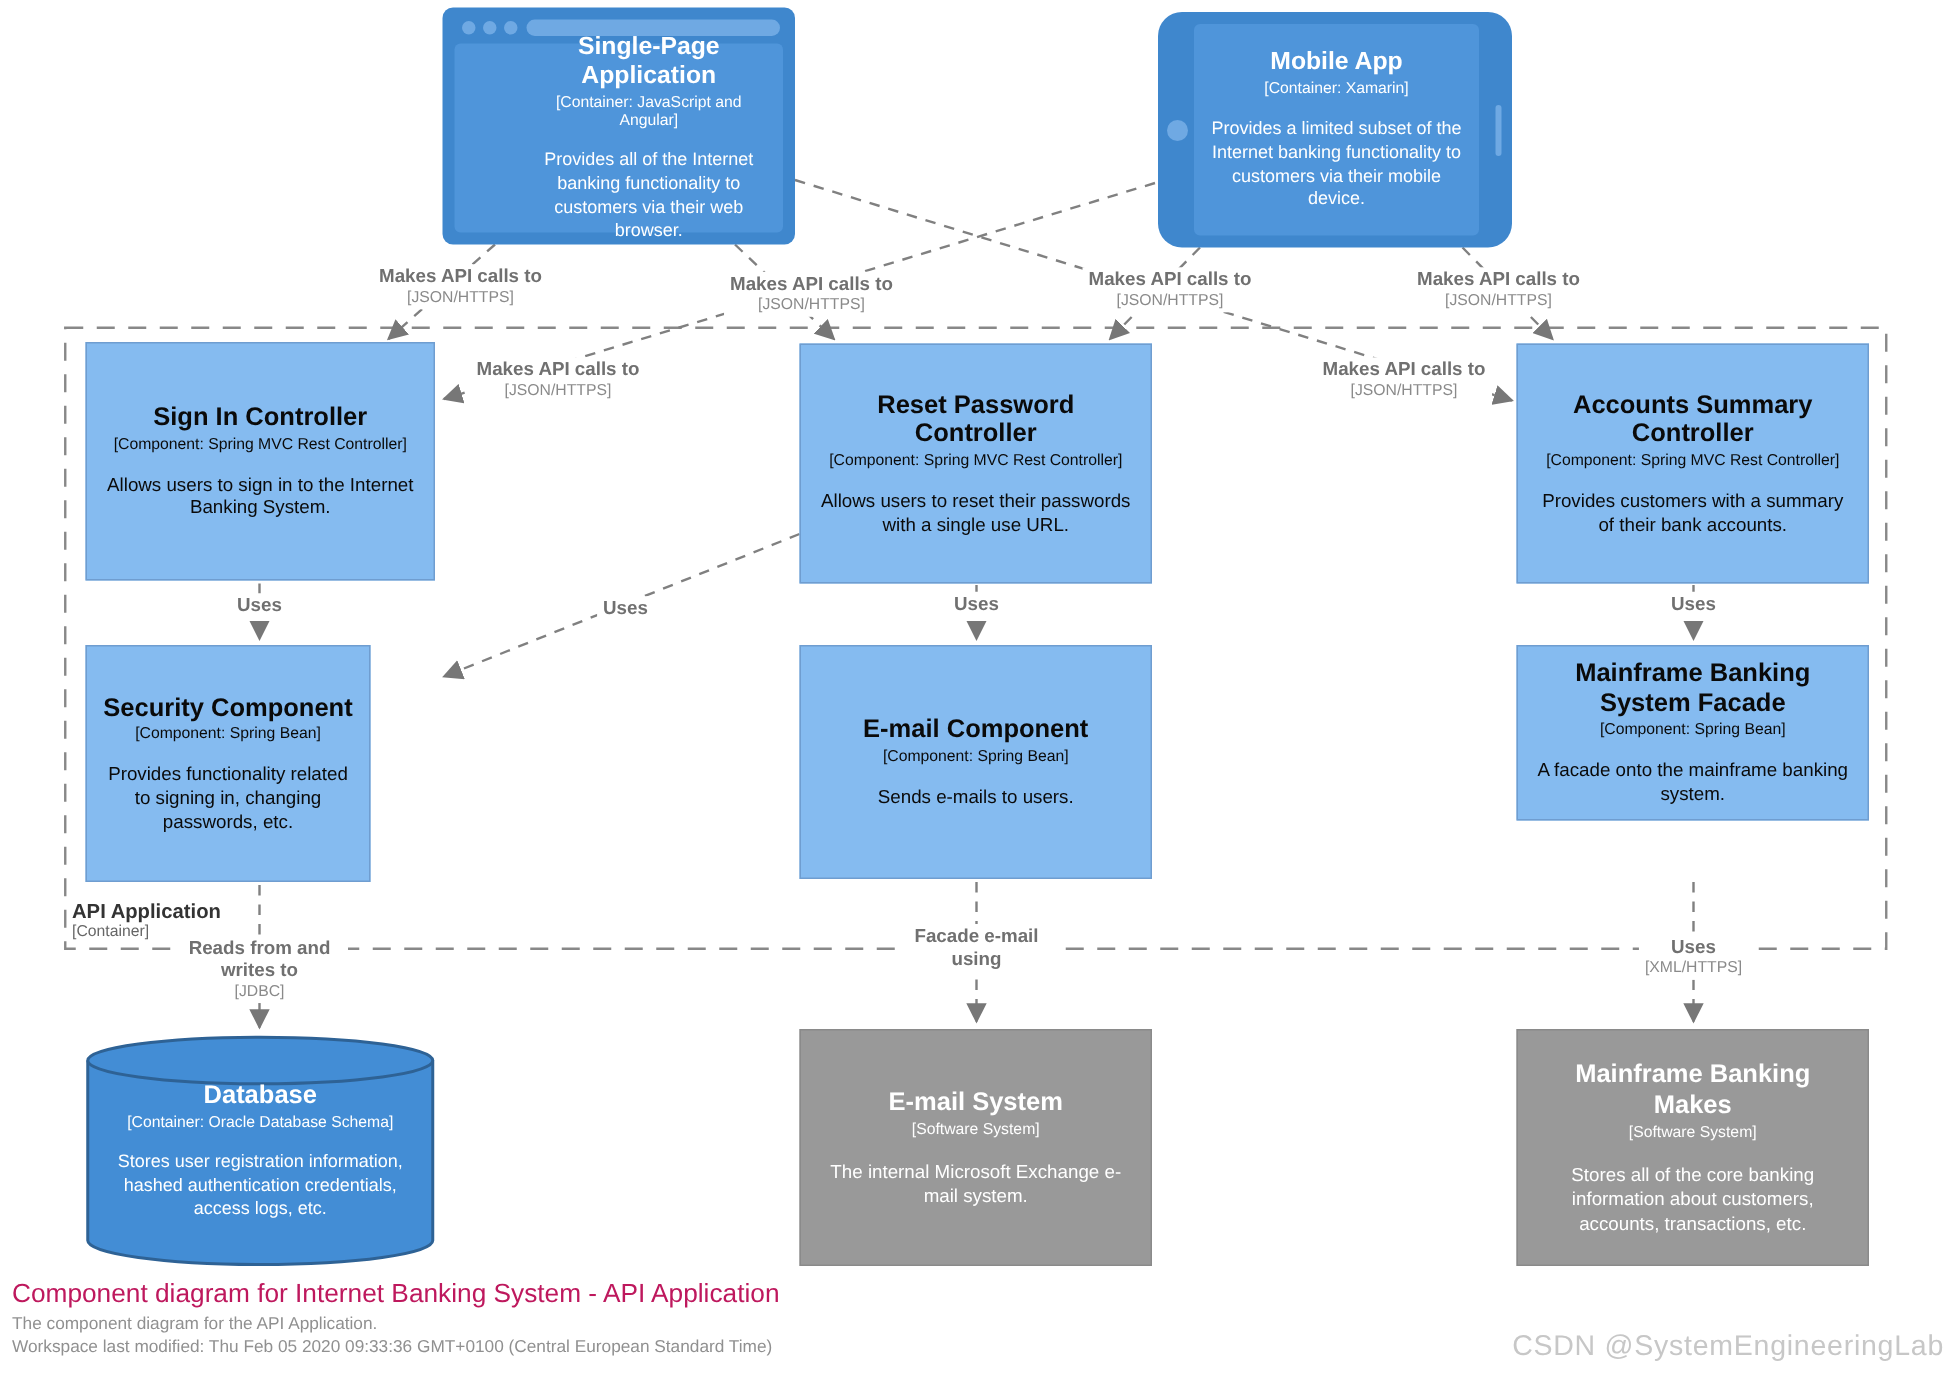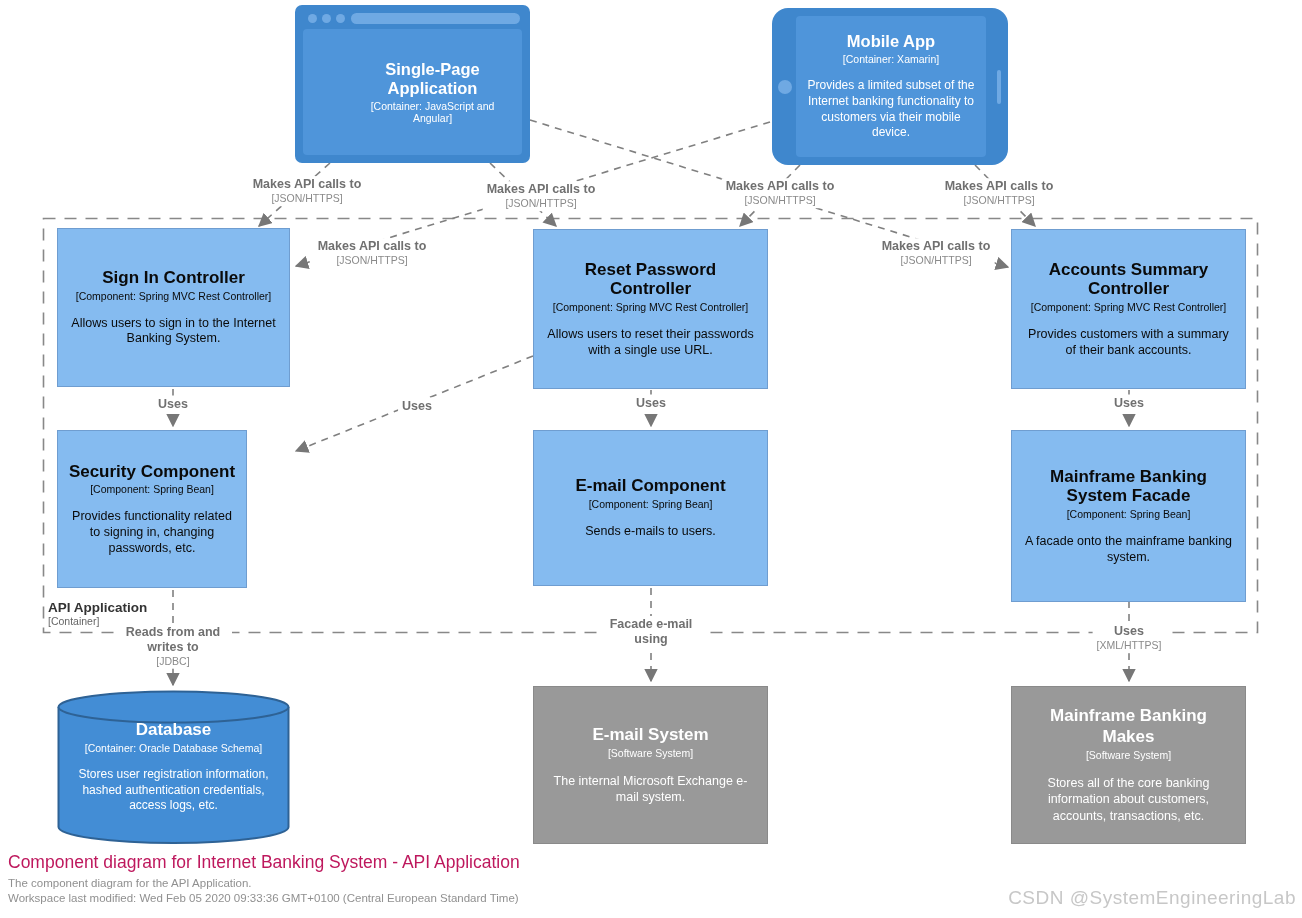--- a/index.html
+++ b/index.html
@@ -88,20 +88,21 @@
   </div>
 
   <div class="node device" style="left:295px;top:5px;width:235px;height:158px;">
     <span class="chrome-dot" style="left:13px;top:9px;"></span>
     <span class="chrome-dot" style="left:27px;top:9px;"></span>
     <span class="chrome-dot" style="left:41px;top:9px;"></span>
     <span class="chrome-bar" style="left:56px;top:8px;width:169px;"></span>
     <div class="device-inner" style="left:8px;top:24px;width:219px;height:126px;padding-left:48px;">
       <div class="t">Single-Page Application</div>
       <div class="m">[Container: JavaScript and Angular]</div>
+      <div class="d">Provides all of the Internet banking functionality to customers via their web browser.</div>
     </div>
   </div>
 
   <div class="node device" style="left:772px;top:8px;width:236px;height:157px;border-radius:16px;">
     <span class="home-btn" style="left:6px;top:72px;"></span>
     <span class="speaker" style="right:7px;top:62px;height:34px;"></span>
     <div class="device-inner" style="left:24px;top:8px;width:190px;height:141px;">
       <div class="t">Mobile App</div>
       <div class="m">[Container: Xamarin]</div>
       <div class="d">Provides a limited subset of the Internet banking functionality to customers via their mobile device.</div>
@@ -131,21 +132,21 @@
     <div class="m">[Component: Spring Bean]</div>
     <div class="d">Provides functionality related to signing in, changing passwords, etc.</div>
   </div>
 
   <div class="node component" style="left:533px;top:430px;width:235px;height:156px;">
     <div class="t">E-mail Component</div>
     <div class="m">[Component: Spring Bean]</div>
     <div class="d">Sends e-mails to users.</div>
   </div>
 
-  <div class="node component" style="left:1011px;top:430px;width:235px;height:172px;">
+  <div class="node component" style="left:1011px;top:430px;width:235px;height:117px;">
     <div class="t">Mainframe Banking System Facade</div>
     <div class="m">[Component: Spring Bean]</div>
     <div class="d">A facade onto the mainframe banking system.</div>
   </div>
 
   <div class="node" style="left:57px;top:690px;width:233px;height:155px;">
     <svg width="233" height="155" style="position:absolute;left:0;top:0;">
       <path d="M1.5 17 L1.5 137 A115 16 0 0 0 231.5 137 L231.5 17" fill="#438dd5" stroke="#2e6295" stroke-width="2"></path>
       <ellipse cx="116.5" cy="17" rx="115" ry="15.5" fill="#438dd5" stroke="#2e6295" stroke-width="2"></ellipse>
     </svg>
@@ -211,16 +212,16 @@
   <div class="rel-label" style="left:651px;top:632px;max-width:95px;">
     <div class="rel-main">Facade e-mail using</div>
   </div>
   <div class="rel-label" style="left:1129px;top:638px;">
     <div class="rel-main">Uses</div>
     <div class="rel-proto">[XML/HTTPS]</div>
   </div>
 
   <div class="footer-title">Component diagram for Internet Banking System - API Application</div>
   <div class="footer-desc">The component diagram for the API Application.</div>
-  <div class="footer-meta">Workspace last modified: Wed Feb 05 2020 09:33:36 GMT+0100 (Central European Standard Time)</div>
+  <div class="footer-meta">Workspace last modified: Thu Feb 05 2020 09:33:36 GMT+0100 (Central European Standard Time)</div>
   <div class="watermark">CSDN @SystemEngineeringLab</div>
 
 </div>
 
 </body></html>

